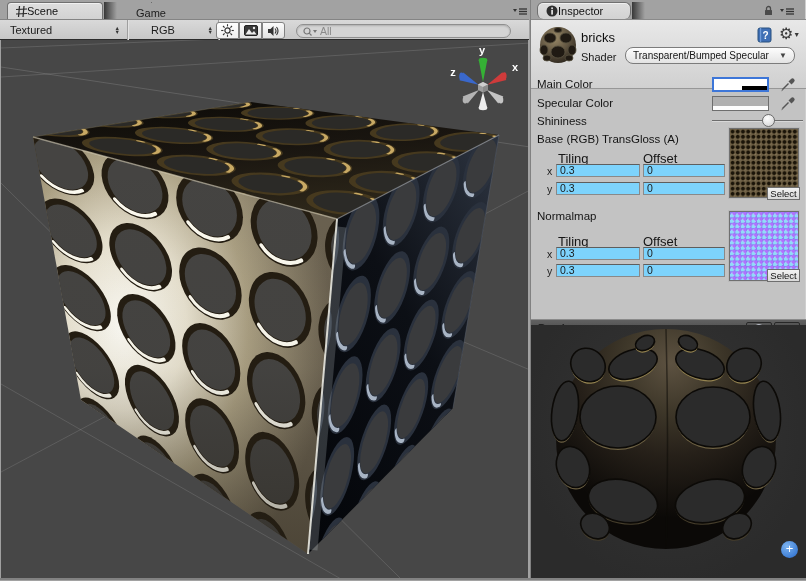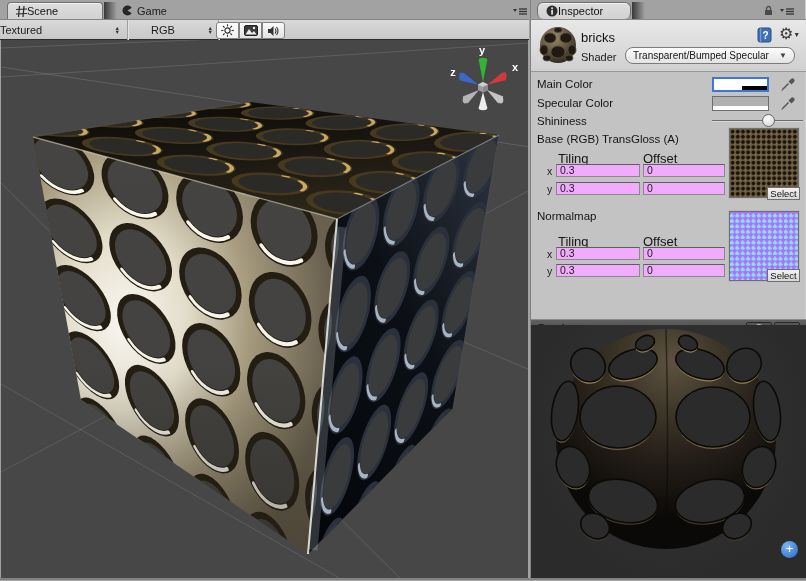--- a/index.html
+++ b/index.html
@@ -5,40 +5,40 @@
   * { margin:0; padding:0; box-sizing:border-box; }
   html,body { width:806px; height:581px; overflow:hidden; }
   body { font-family:"Liberation Sans", sans-serif; background:#a2a2a2; position:relative; }
   .pane { position:absolute; }
   #left-pane { left:0; top:0; width:530px; height:581px; }
   #right-pane { left:531px; top:0; width:275px; height:581px; background:#c3c3c3; border-right:1px solid #cfcfcf; }
   #divider { position:absolute; left:530px; top:0; width:1px; height:581px; background:#818181; }
   .tabstrip { position:absolute; left:0; top:0; right:0; height:19px; background:#a2a2a2; }
   .tab-active { position:absolute; top:2px; height:17px; background:linear-gradient(#dedede,#d2d2d2); border:1px solid #707070; border-bottom:none; border-radius:4px 4px 0 0; display:flex; align-items:center; padding:0 8px; font-size:11px; color:#111; box-shadow:inset 0 1px 0 #f0f0f0; }
   .tab-shadow { position:absolute; top:2px; height:17px; width:13px; background:linear-gradient(to right, rgba(20,20,20,0.75), rgba(20,20,20,0)); }
-  .tab-inactive { position:absolute; top:2px; height:17px; display:flex; align-items:center; gap:4px; font-size:11px; color:#1c1c1c; padding:0 6px; }
+  .tab-inactive { position:absolute; top:2px; height:17px; display:flex; align-items:center; gap:4px; font-size:11px; color:#1c1c1c; padding:0 6px;flex-direction:column; }
   .strip-menu { position:absolute; top:7px; width:16px; height:9px; }
   
   #toolbar { position:absolute; left:0; top:19px; width:529px; height:21px; background:linear-gradient(#d9d9d9,#c7c7c7); border-bottom:1px solid #2b2b2b; border-top:1px solid #848484; }
   .dd { position:absolute; top:0; height:20px; display:flex; align-items:center; font-size:11px; color:#1b1b1b; border-right:1px solid #9f9f9f; box-shadow:1px 0 0 #e2e2e2; }
   .dd .arr { margin-left:auto; font-size:5.5px; line-height:4px; color:#333; letter-spacing:-1px; text-align:center; }
   .tbtn { position:absolute; top:2px; height:17px; width:23px; border:1px solid #828282; background:linear-gradient(#fbfbfb,#e2e2e2); display:flex; align-items:center; justify-content:center; }
   .search { position:absolute; top:4px; height:14px; border-radius:8px; background:#d4d4d4; border:1px solid #8f8f8f; box-shadow:inset 0 1px 2px rgba(0,0,0,0.18); display:flex; align-items:center; font-size:10.5px; color:#8a8a8a; padding:0 6px; gap:3px; }
   #viewport { position:absolute; left:0; top:40px; width:528px; height:538px; background:#474747; border-left:1px solid #a0a0a0; overflow:hidden; }
   #bottom-edge { position:absolute; left:0; top:578px; width:806px; height:3px; background:#a2a2a2; border-top:2px solid #828282; box-sizing:content-box; height:1px; z-index:50; }
   
-  #insp-header { position:absolute; left:0; top:19px; width:275px; height:53px; background:linear-gradient(#e8e8e8,#d0d0d0); border-bottom:1px solid #979797; border-top:1px solid #8a8a8a; }
+  #insp-header { position:absolute; left:0; top:19px; width:275px; height:70px; background:linear-gradient(#e8e8e8,#d0d0d0); border-bottom:1px solid #979797; border-top:1px solid #8a8a8a; }
   #mat-name { position:absolute; left:50px; top:10px; font-size:13px; font-weight:normal; color:#101010; }
   #shader-label { position:absolute; left:50px; top:31px; font-size:11px; color:#1a1a1a; }
   #shader-dd { position:absolute; left:94px; top:27px; width:170px; height:17px; border-radius:8px; border:1px solid #7c7c7c; background:linear-gradient(#fdfdfd,#e3e3e3); font-size:10px; color:#151515; display:flex; align-items:center; padding:0 7px; white-space:nowrap; }
   #shader-dd .caret { margin-left:auto; font-size:8px; color:#444; }
   .prop-label { position:absolute; left:6px; font-size:11.5px; color:#141414; }
   .swatch { position:absolute; left:181px; width:57px; height:15px; }
   .dropper { position:absolute; left:250px; width:15px; height:16px; }
-  .tfield { position:absolute; height:13px; background:#f0abfc; border:1px solid #898989; border-top-color:#5e5e5e; font-size:10.5px; color:#1a1a1a; padding:0 3px; line-height:11px; }
+  .tfield { position:absolute; height:13px; background:#7dd3fc; border:1px solid #898989; border-top-color:#5e5e5e; font-size:10.5px; color:#1a1a1a; padding:0 3px; line-height:11px; }
   .axis-lb { position:absolute; font-size:10.5px; color:#222; }
   .col-lb { position:absolute; font-size:13px; color:#161616; }
   .thumb { position:absolute; left:198px; width:70px; height:70px; border:1px solid #6f6f6f; box-shadow:0 0 0 1px #b9b9b9; }
   .selbtn { position:absolute; left:236px; width:33px; height:13px; background:linear-gradient(#f2f2f2,#d8d8d8); border:1px solid #6e6e6e; font-size:9.5px; color:#111; text-align:center; line-height:11px; }
   #preview-header { position:absolute; left:0; top:319px; width:275px; height:19px; background:linear-gradient(#616161,#414141); border-top:1px solid #8a8a8a; border-bottom:1px solid #2e2e2e; }
   #preview-title { position:absolute; left:7px; top:3px; font-size:11px; font-weight:bold; color:#e3e3e3; text-shadow:0 -1px 0 #222; }
   .ph-btn { position:absolute; top:2px; width:26px; height:15px; background:linear-gradient(#585858,#3a3a3a); border:1px solid #282828; border-radius:2px; }
   #preview-area { position:absolute; left:0; top:325px; width:275px; height:253px; background:radial-gradient(ellipse at 50% 40%, #353535, #2b2b2b 75%); overflow:hidden; }
   #add-btn { position:absolute; left:250px; top:216px; width:17px; height:17px; border-radius:50%; background:radial-gradient(circle at 35% 30%, #7db4f0, #3f7fd6 70%, #2d62b5); color:#fff; font-size:13px; text-align:center; line-height:16px; }
   svg { display:block; }
@@ -70,21 +70,21 @@
     <svg class="strip-menu" style="left:512px;" viewBox="0 0 16 9">
         <polygon points="1,2 5,2 3,5" fill="#333"></polygon>
         <g stroke="#333" stroke-width="1.3">
           <line x1="7" y1="2" x2="15" y2="2"></line>
           <line x1="7" y1="4.5" x2="15" y2="4.5"></line>
           <line x1="7" y1="7" x2="15" y2="7"></line>
         </g>
       </svg>
   </div>
   <div id="toolbar">
-    <div class="dd" style="left:0; width:128px; padding-left:0;">
+    <div class="dd" style="left:0; width:128px; padding-left:10px;">
       <span>Textured</span>
       <span class="arr" style="margin-right:8px;">▲<br>▼</span>
     </div>
     <div class="dd" style="left:129px; width:90px; padding-left:22px;">
       <span>RGB</span>
       <span class="arr" style="margin-right:6px;">▲<br>▼</span>
     </div>
     <div class="tbtn" style="left:216px; border-radius:3px 0 0 3px; background:linear-gradient(#ffffff,#f0f0f0);">
       <svg width="13" height="13" viewBox="0 0 13 13">
           <circle cx="6.5" cy="6.5" r="2.6" fill="none" stroke="#333" stroke-width="1.2"></circle>
@@ -105,20 +105,28 @@
           <rect x="0.5" y="0.5" width="13" height="10" rx="1.5" fill="#3a3a3a" stroke="#222"></rect>
           <polygon points="1.5,9.5 5,4 8,8 10,6 12.5,9.5" fill="#ececec"></polygon>
           <circle cx="10" cy="3" r="1.2" fill="#ececec"></circle>
         </svg>
     </div>
     <div class="tbtn" style="left:262px; border-radius:0 3px 3px 0;">
       <svg width="13" height="12" viewBox="0 0 13 12">
           <polygon points="1,4 3.5,4 6.5,1 6.5,11 3.5,8 1,8" fill="#333"></polygon>
           <path d="M8 3.5 Q10 6 8 8.5 M9.5 2 Q12.5 6 9.5 10" fill="none" stroke="#333" stroke-width="1.1"></path>
         </svg>
+    </div>
+    <div class="search" style="left:296px; width:215px;">
+      <svg width="14" height="9" viewBox="0 0 14 9">
+          <circle cx="4" cy="4" r="3" fill="none" stroke="#777" stroke-width="1.2"></circle>
+          <line x1="6.2" y1="6.2" x2="8.5" y2="8.5" stroke="#777" stroke-width="1.2"></line>
+          <polygon points="10,3 14,3 12,6" fill="#777"></polygon>
+        </svg>
+      <span>All</span>
     </div>
   </div>
   <div id="viewport">
     <svg id="scene-svg" width="529" height="539" viewBox="0 0 529 539">
         <defs>
           <linearGradient id="gTop" x1="0" y1="0" x2="0.3" y2="1">
             <stop offset="0" stop-color="#0d0b07"></stop>
             <stop offset="0.5" stop-color="#191510"></stop>
             <stop offset="1" stop-color="#2c2619"></stop>
           </linearGradient>

